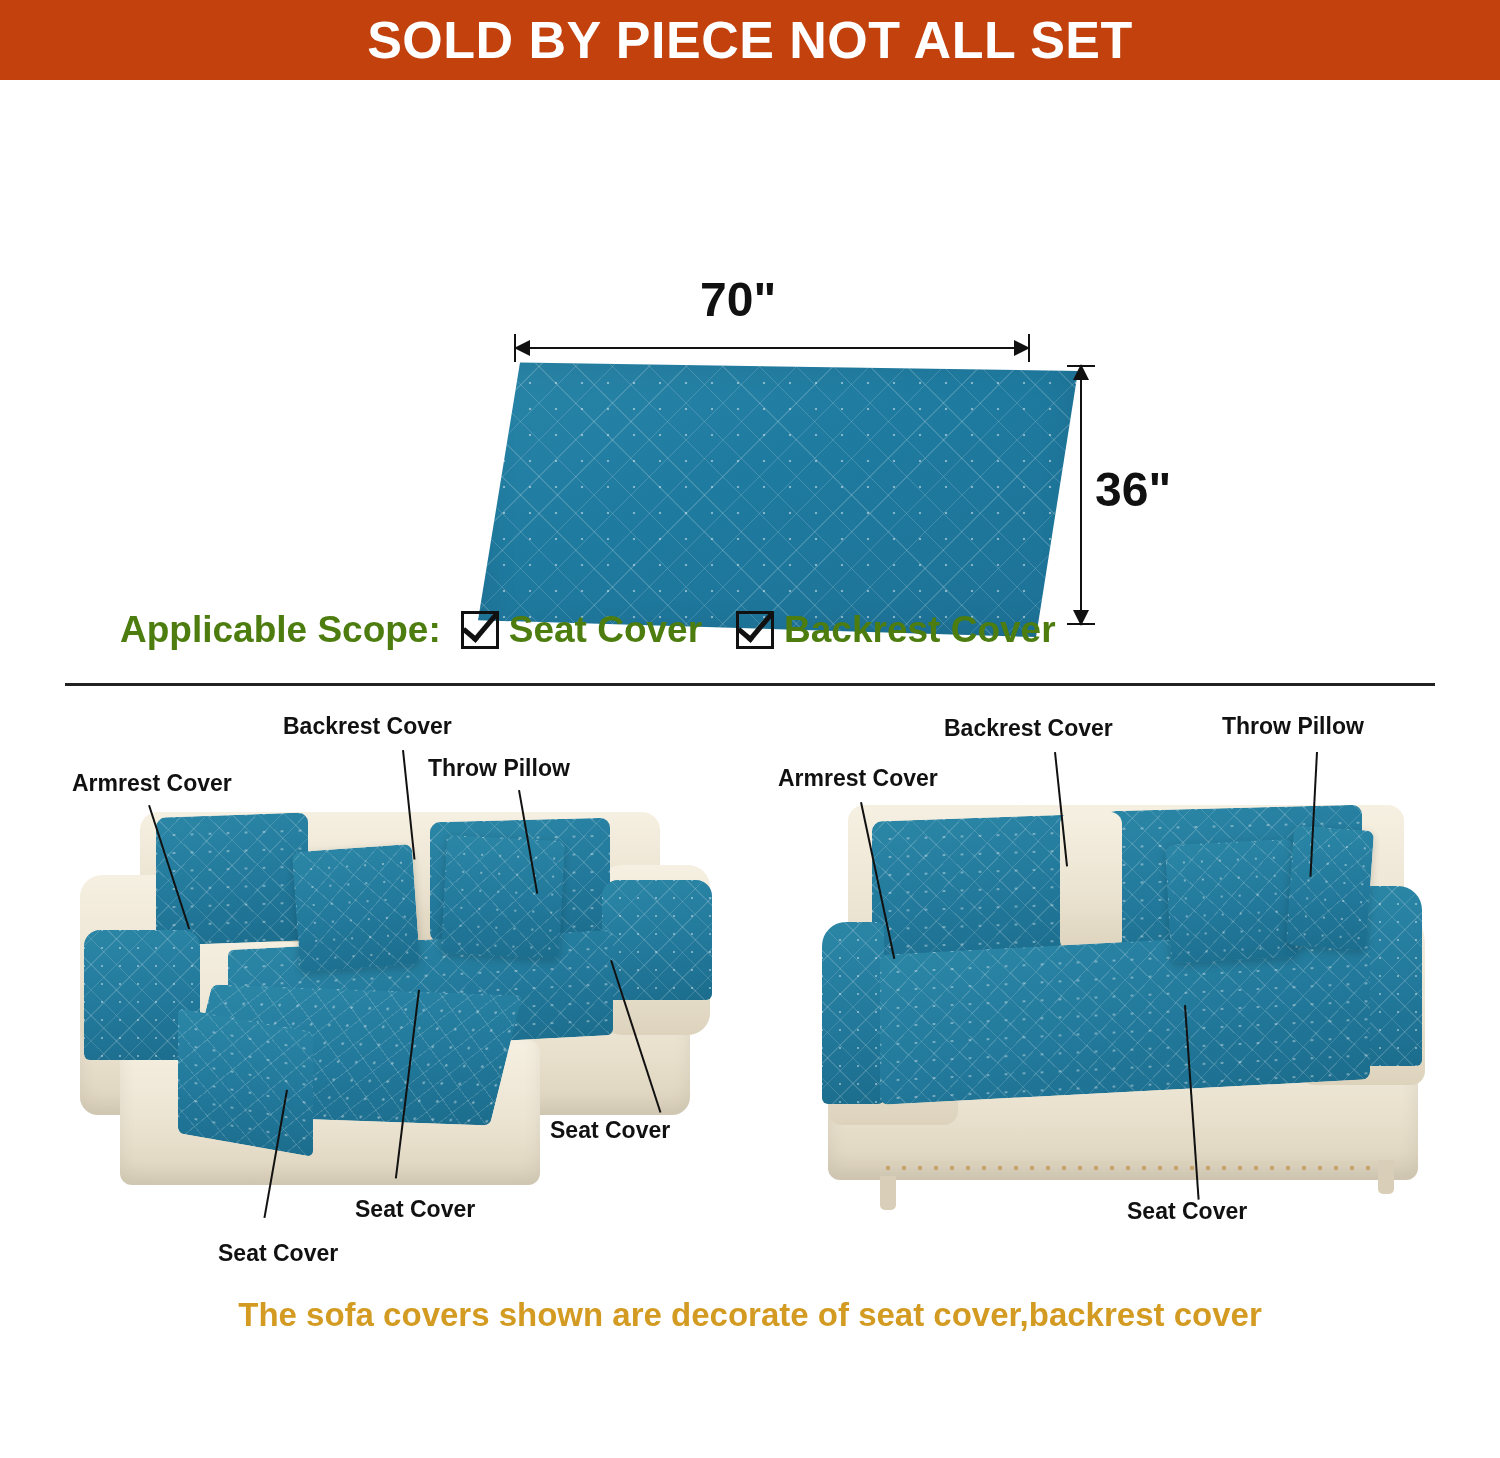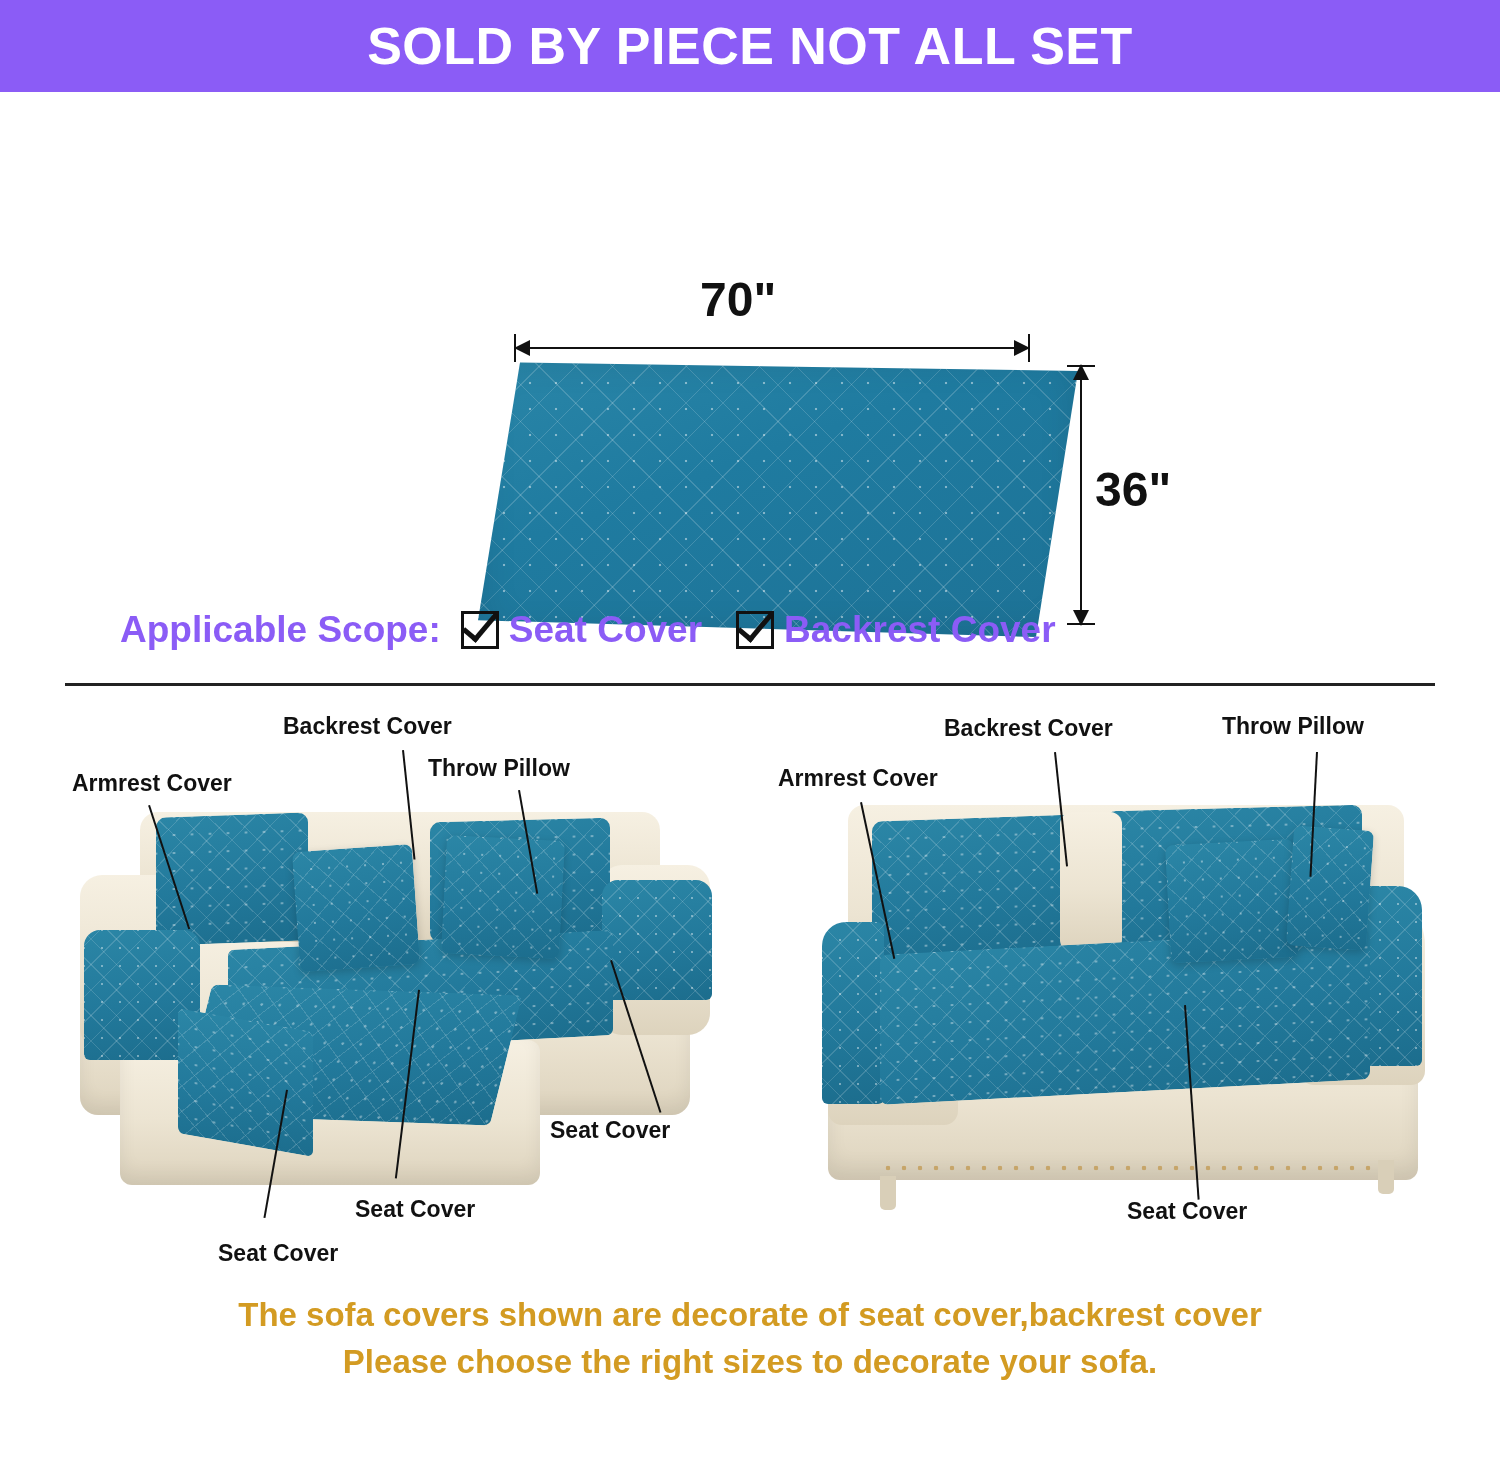--- a/index.html
+++ b/index.html
@@ -13,22 +13,22 @@
     position: relative;
     font-family: "Liberation Sans", sans-serif;
     overflow: hidden;
   }
 
   
   .banner {
     position: absolute;
     left: 0; top: 0;
     width: 1500px;
-    height: 92px;
-    background: #8b5cf6;
+    height: 80px;
+    background: #c2410c;
     display: flex;
     align-items: center;
     justify-content: center;
   }
   .banner-title {
     color: #ffffff;
     font-size: 52px;
     font-weight: bold;
     letter-spacing: 0.5px;
     white-space: nowrap;
@@ -160,21 +160,21 @@
   .scope-row {
     position: absolute;
     left: 120px;
     top: 600px;
     width: 1280px;
     height: 60px;
     display: flex;
     align-items: center;
     font-size: 37px;
     font-weight: bold;
-    color: #8b5cf6;
+    color: #4d7c0f;
   }
   .scope-label { margin-right: 14px; }
   .checkbox {
     width: 32px;
     height: 32px;
     border: 3px solid #111;
     position: relative;
     margin: 0 10px 0 6px;
     flex: none;
   }
@@ -381,14 +381,13 @@
 
     <div class="callout" style="left:778px; top:75px;">Armrest Cover</div>
     <div class="callout" style="left:944px; top:25px;">Backrest Cover</div>
     <div class="callout" style="left:1222px; top:23px;">Throw Pillow</div>
     <div class="callout" style="left:1127px; top:508px;">Seat Cover</div>
   </div>
 </div>
 
 <div class="notice">
   <div>The sofa covers shown are decorate of seat cover,backrest cover</div>
-  <div>Please choose the right sizes to decorate your sofa.</div>
 </div>
 
 </body></html>

